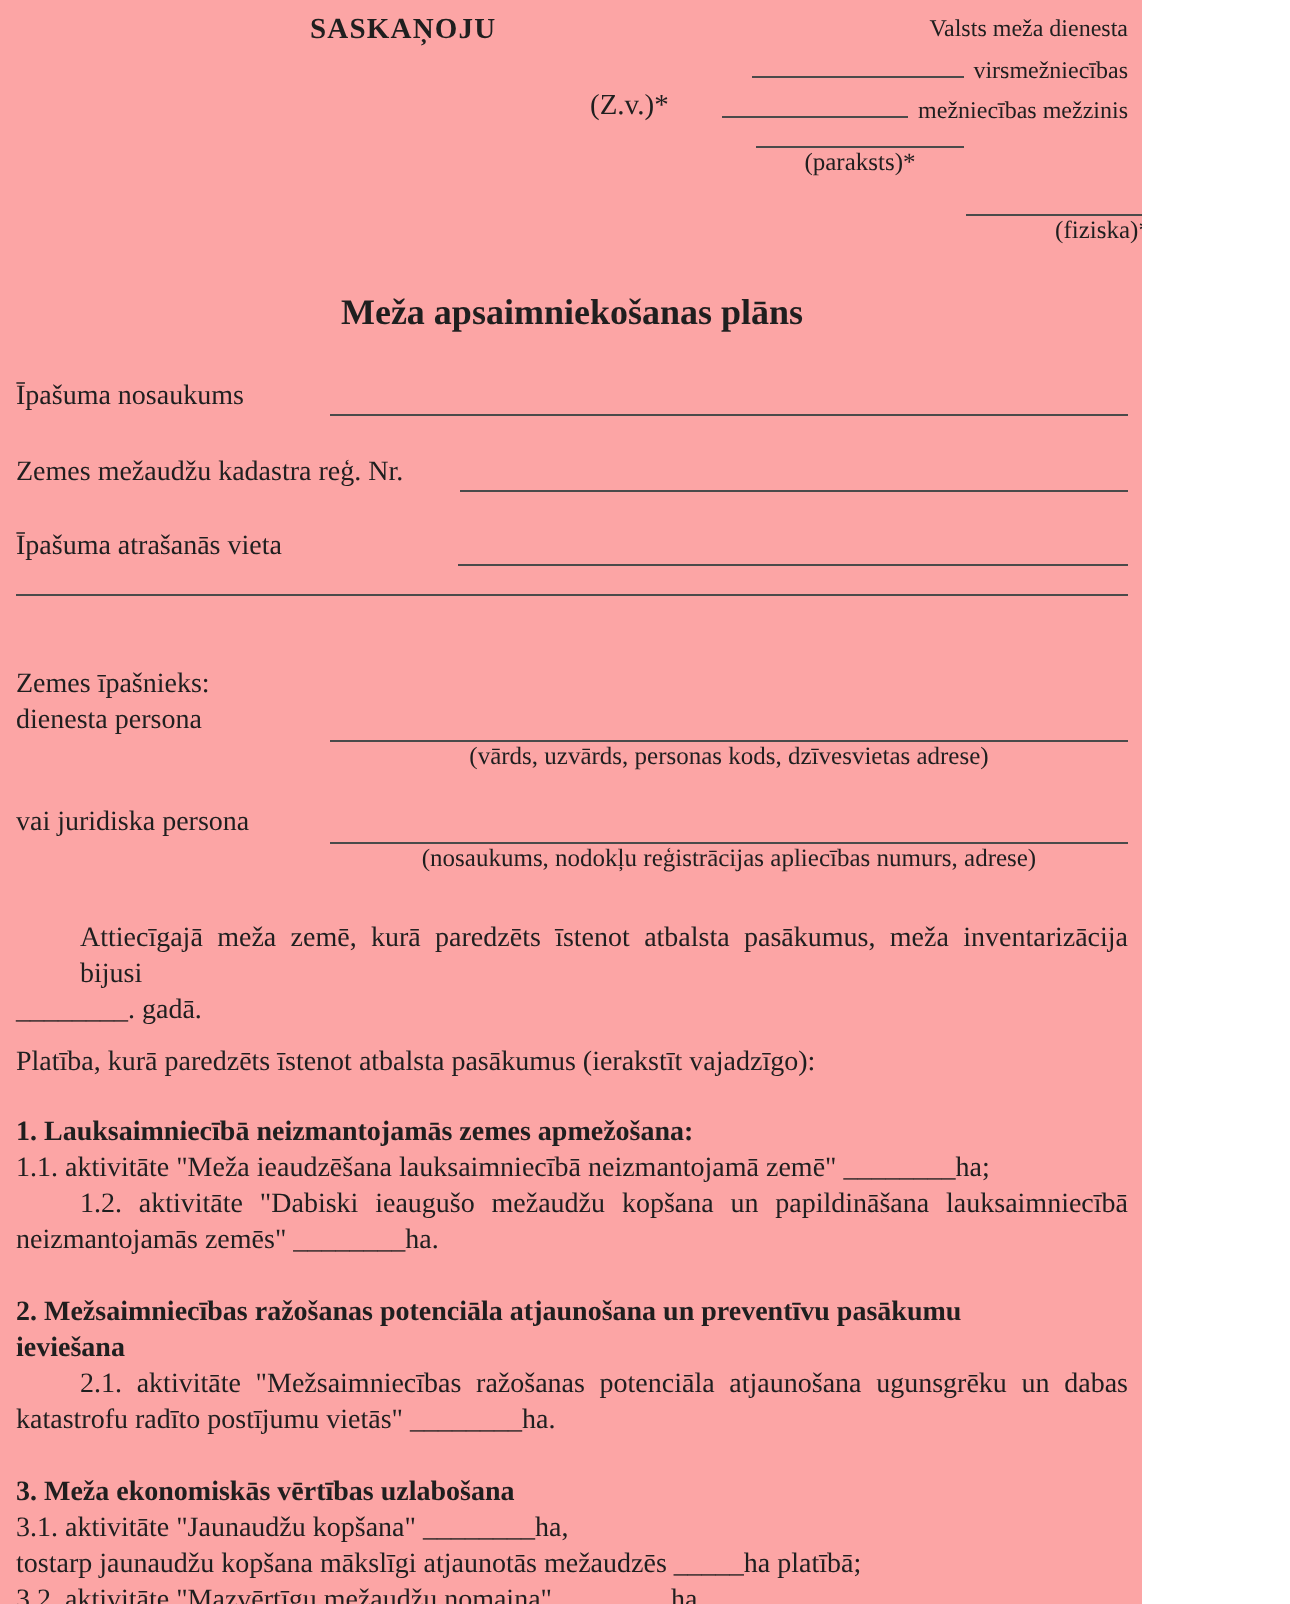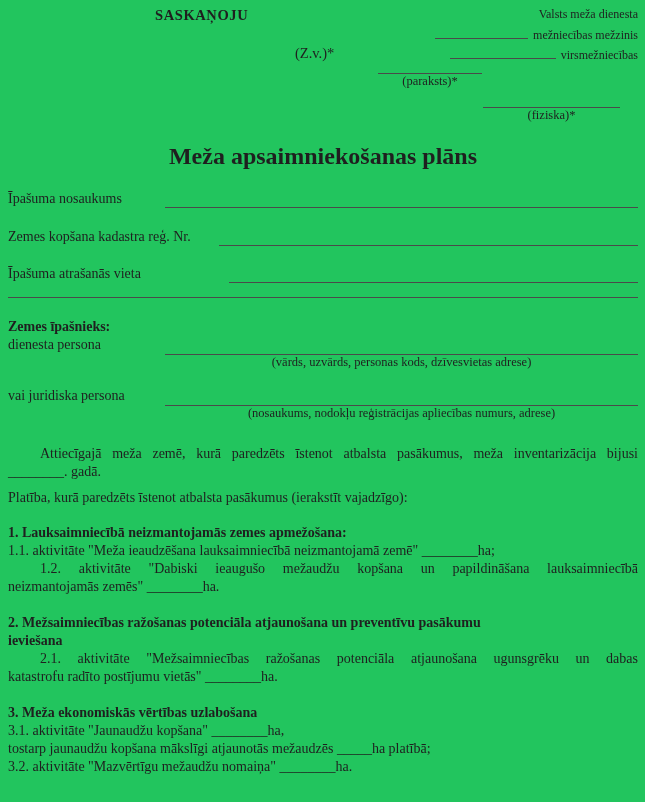--- a/index.html
+++ b/index.html
@@ -1,21 +1,21 @@
 <!DOCTYPE html>
 <html><head>
 <meta charset="utf-8">
 <style>
   html,body { margin:0; padding:0; background:#ffffff; }
   .page {
     position:relative;
-    width:645px; height:802px;
+    width:571px; height:802px;
     box-sizing:border-box;
     padding:0 7px 0 8px;
-    background:#22c55e;
+    background:#fca5a5;
     font-family:"Liberation Serif","DejaVu Serif",serif;
     font-size:14px; line-height:18px;
     color:#1f1f1f;
     overflow:hidden;
   }
 
   
   .hdr { position:relative; height:130px; }
   .hdr-approval { position:absolute; left:147px; top:6px; font-weight:bold; font-size:14.5px; letter-spacing:0.6px; }
   .hdr-right { position:absolute; right:0; top:5px; text-align:right; font-size:12px; line-height:19.5px; white-space:nowrap; }
@@ -23,34 +23,34 @@
   .bl-v { width:106px; }
   .bl-m { width:93px; }
   .hdr-seal { position:absolute; left:287px; top:44px; font-size:14.5px; }
   .sig { position:absolute; text-align:center; font-size:12.5px; line-height:15px; }
   .sig .rule { height:14px; border-bottom:1px solid #4a4a4a; }
   .sig-paraksts { left:370px; top:59px; width:104px; }
   .sig-vards   { left:487px; top:59px; width:140px; }
   .sig-datums  { left:475px; top:93px; width:137px; }
 
   
-  .title { margin-top:16px; text-align:center; font-weight:bold; font-size:24px; line-height:20px; }
+  .title { margin-top:16px; text-align:center; font-weight:bold; font-size:18px; line-height:20px; }
 
   
   .frow { display:flex; height:18px; }
   .frow .lbl { white-space:nowrap; }
   .frow .fill { flex:1; border-bottom:1px solid #4a4a4a; }
   .frow-1 { margin-top:24px; }  .frow-1 .fill { margin-left:43px; }
   .frow-2 { margin-top:20px; }  .frow-2 .fill { margin-left:28px; }
   .frow-3 { margin-top:19px;gap:48px; }  .frow-3 .fill { margin-left:40px; }
 
   .divider { margin-top:14px; height:0; border:none; border-top:1px solid #4a4a4a; }
 
   
-  .owner { margin-top:20px;font-weight:bold; }
+  .owner { margin-top:36px; }
   .prow { display:flex; }
   .prow .lbl { width:157px; flex:none; white-space:nowrap; }
   .prow .pf { flex:1; }
   .pf .rule { height:18px; border-bottom:1px solid #4a4a4a; }
   .pf .cap { text-align:center; font-size:12.5px; line-height:15px; }
   .prow-legal { margin-top:17px; }
 
   
   .para-inv { margin-top:24px; }
   .just { text-align:justify; text-align-last:justify;margin-left:32px; }
@@ -62,22 +62,22 @@
 </head>
 <body>
 
 <div class="page">
 
   <div class="hdr">
     <div class="hdr-approval">SASKAŅOJU</div>
 
     <div class="hdr-right">
       <div>Valsts meža dienesta</div>
+      <div><span class="bl bl-v"></span><span>virsmežniecības</span></div>
       <div><span class="bl bl-m"></span><span>mežniecības mežzinis</span></div>
-      <div><span class="bl bl-v"></span><span>virsmežniecības</span></div>
     </div>
 
     <div class="hdr-seal">(Z.v.)*</div>
 
     <div class="sig sig-paraksts">
       <div class="rule"></div>
       <div class="cap">(paraksts)*</div>
     </div>
     <div class="sig sig-datums">
       <div class="rule"></div>
@@ -86,21 +86,21 @@
   </div>
 
   <div class="title">Meža apsaimniekošanas plāns</div>
 
   <div class="frow frow-1">
     <span class="lbl">Īpašuma nosaukums</span>
     <span class="fill"></span>
   </div>
 
   <div class="frow frow-2">
-    <span class="lbl">Zemes kopšana kadastra reģ. Nr.</span>
+    <span class="lbl">Zemes mežaudžu kadastra reģ. Nr.</span>
     <span class="fill"></span>
   </div>
 
   <div class="frow frow-3">
     <span class="lbl">Īpašuma atrašanās vieta</span>
     <span class="fill"></span>
   </div>
 
   <div class="divider"></div>
 

